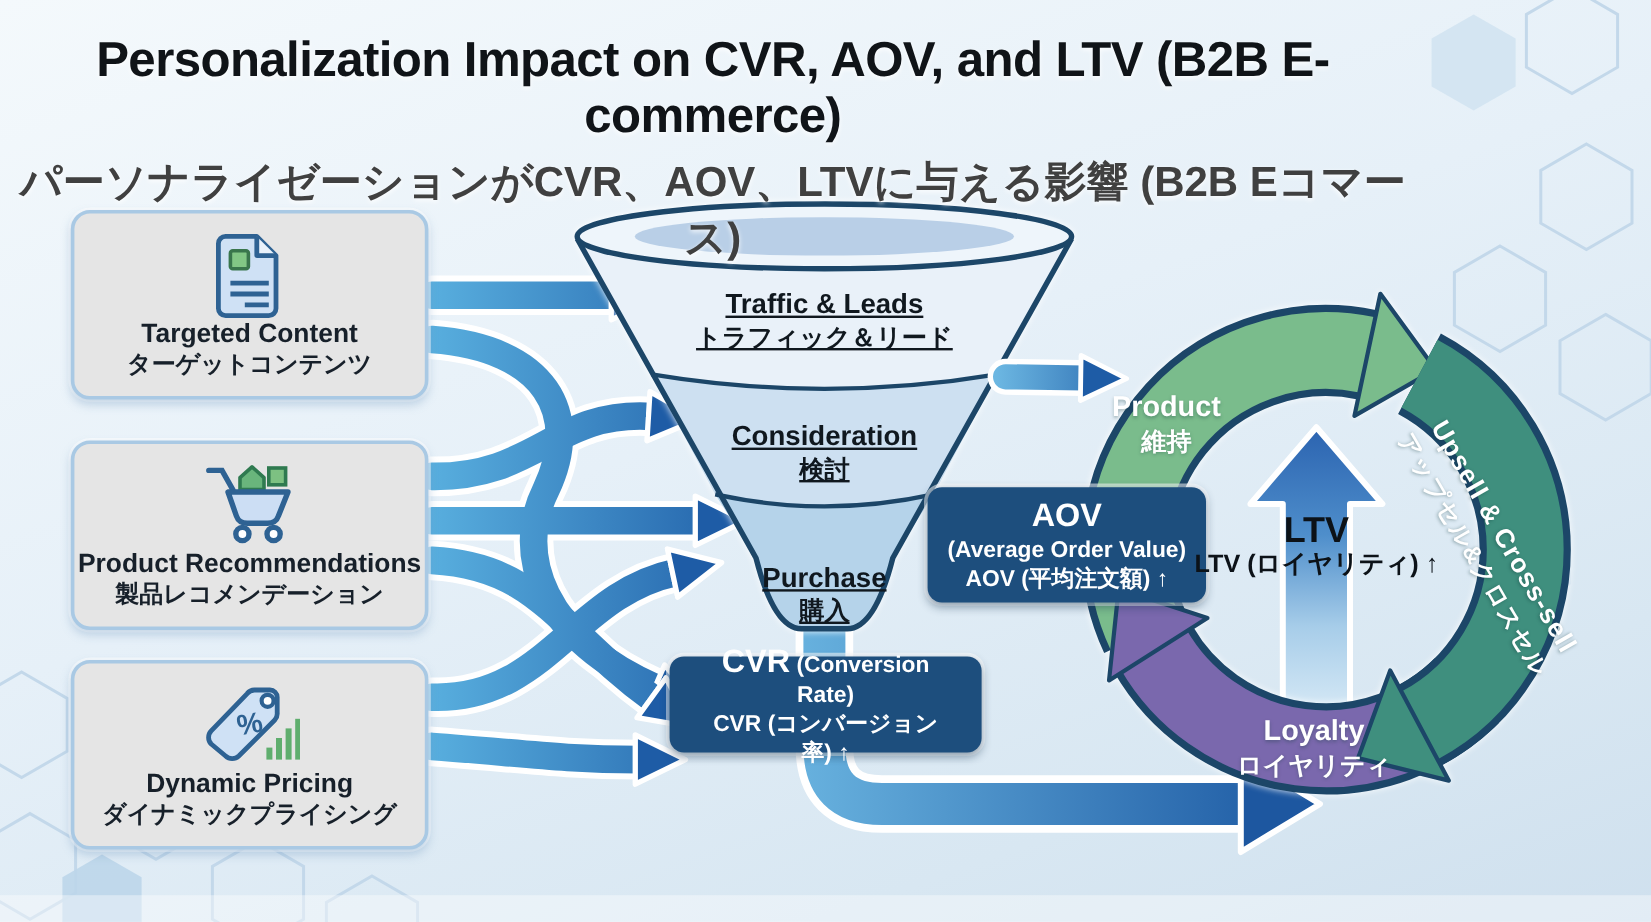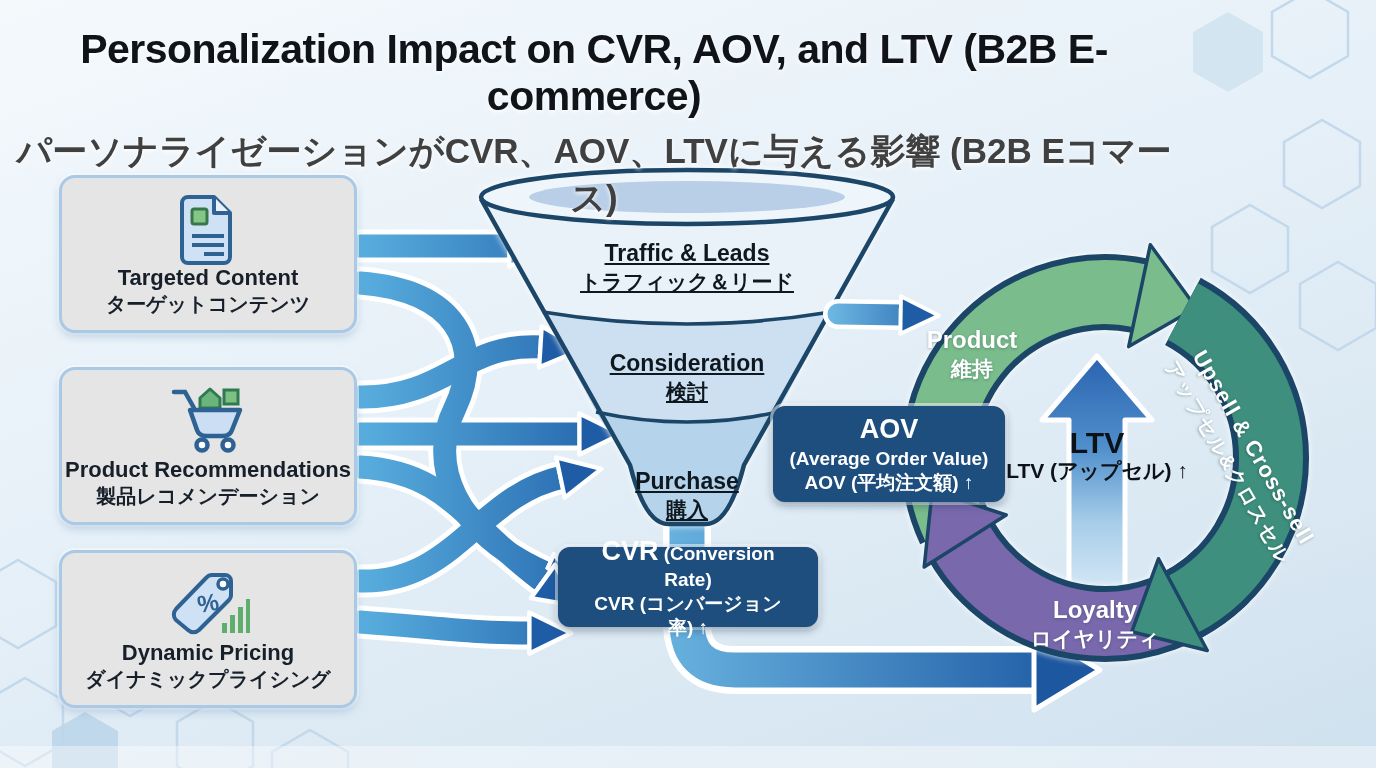--- a/index.html
+++ b/index.html
@@ -251,18 +251,18 @@
   <div class="cycle-en">Loyalty</div>
   <div class="cycle-ja">ロイヤリティ</div>
 </div>
 <div class="overlay upsell-wrap">
   <div class="upsell-en">Upsell &amp; Cross-sell</div>
   <div class="upsell-ja">アップセル&amp;クロスセル</div>
 </div>
 
 <div class="overlay ltv-wrap">
   <div class="ltv-l1">LTV</div>
-  <div class="ltv-l3">LTV (アップセル) ↑</div>
+  <div class="ltv-l3">LTV (ロイヤリティ) ↑</div>
 </div>
 
 <div class="overlay bottom-fade"></div>
 
 </div>
 
 </body></html>

